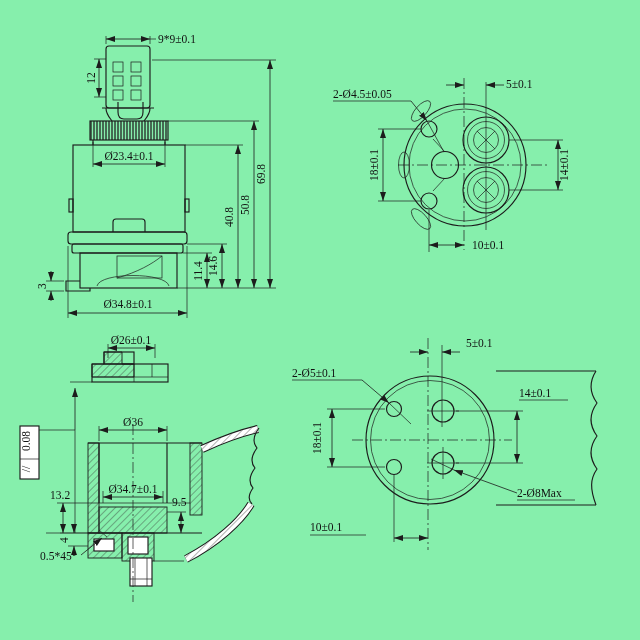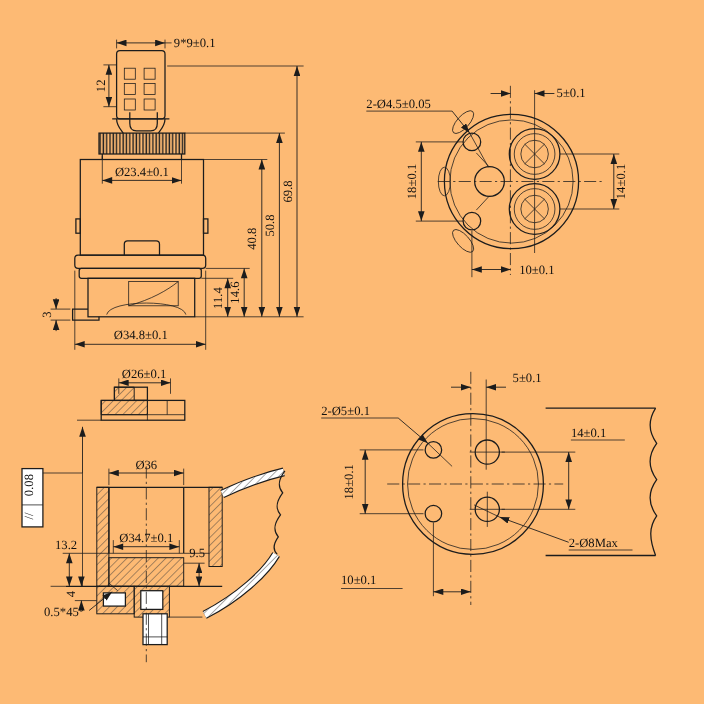--- a/index.html
+++ b/index.html
@@ -1,16 +1,16 @@
 <!DOCTYPE html>
 <html><head>
 <meta charset="utf-8">
 <style>
   html,body{margin:0;padding:0;background:#ffffff;}
-  #stage{position:relative;width:640px;height:640px;background:#fdba74;overflow:hidden;
+  #stage{position:relative;width:640px;height:640px;background:#86efac;overflow:hidden;
          font-family:"Liberation Serif", serif;}
   svg{display:block;}
   .ol{fill:none;stroke:#1c1c1c;stroke-width:1.15;}
   .olw{fill:#ffffff;stroke:#1c1c1c;stroke-width:1.15;}
   .tl{fill:none;stroke:#1c1c1c;stroke-width:0.7;}
   .dim{fill:none;stroke:#1c1c1c;stroke-width:0.8;}
   .cl{fill:none;stroke:#1c1c1c;stroke-width:0.7;stroke-dasharray:11 3 2 3;}
   .hat{fill:url(#h45);stroke:#1c1c1c;stroke-width:0.9;}
   text.d{font-size:11.5px;fill:#111;font-family:"Liberation Serif", serif;}
   .mid{text-anchor:middle;}

